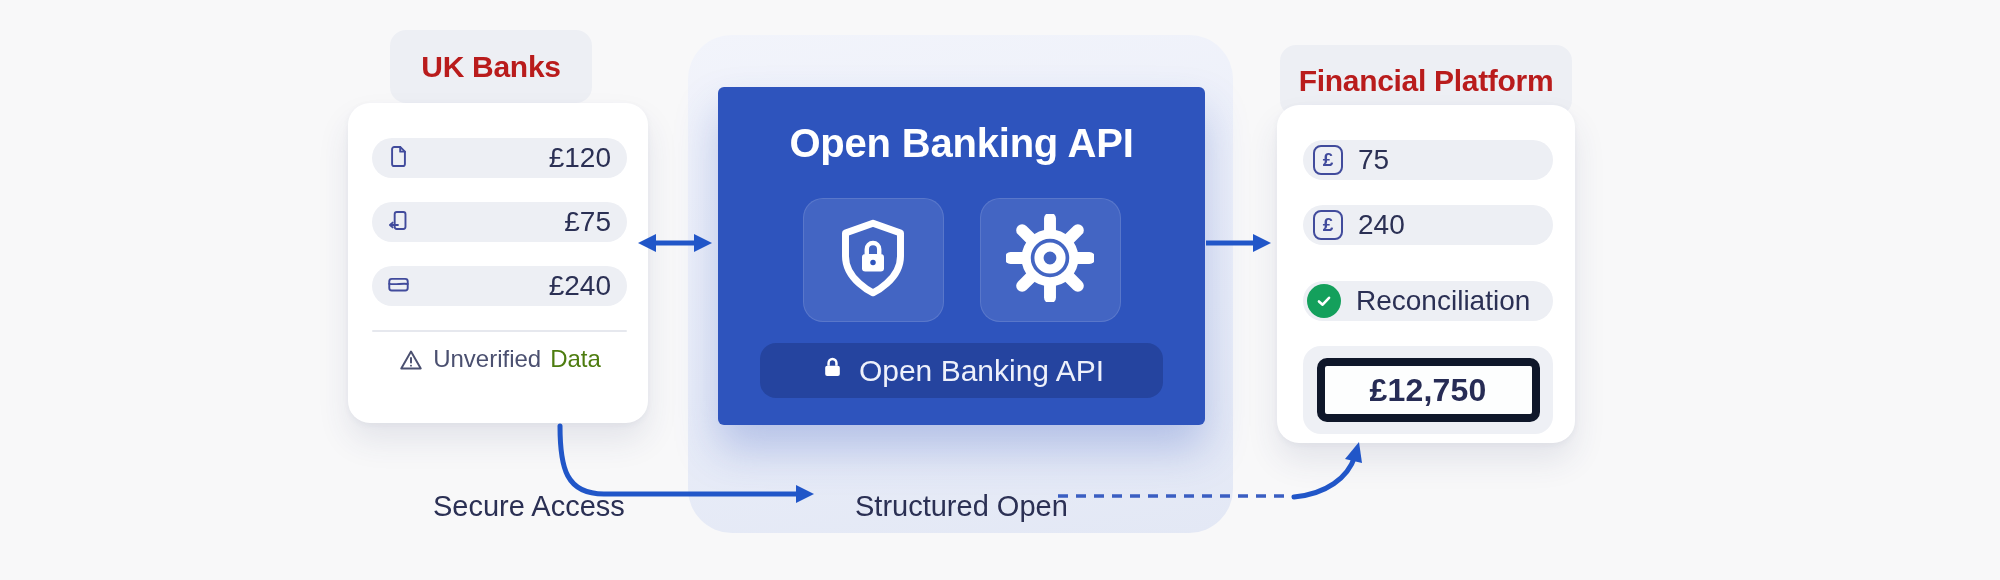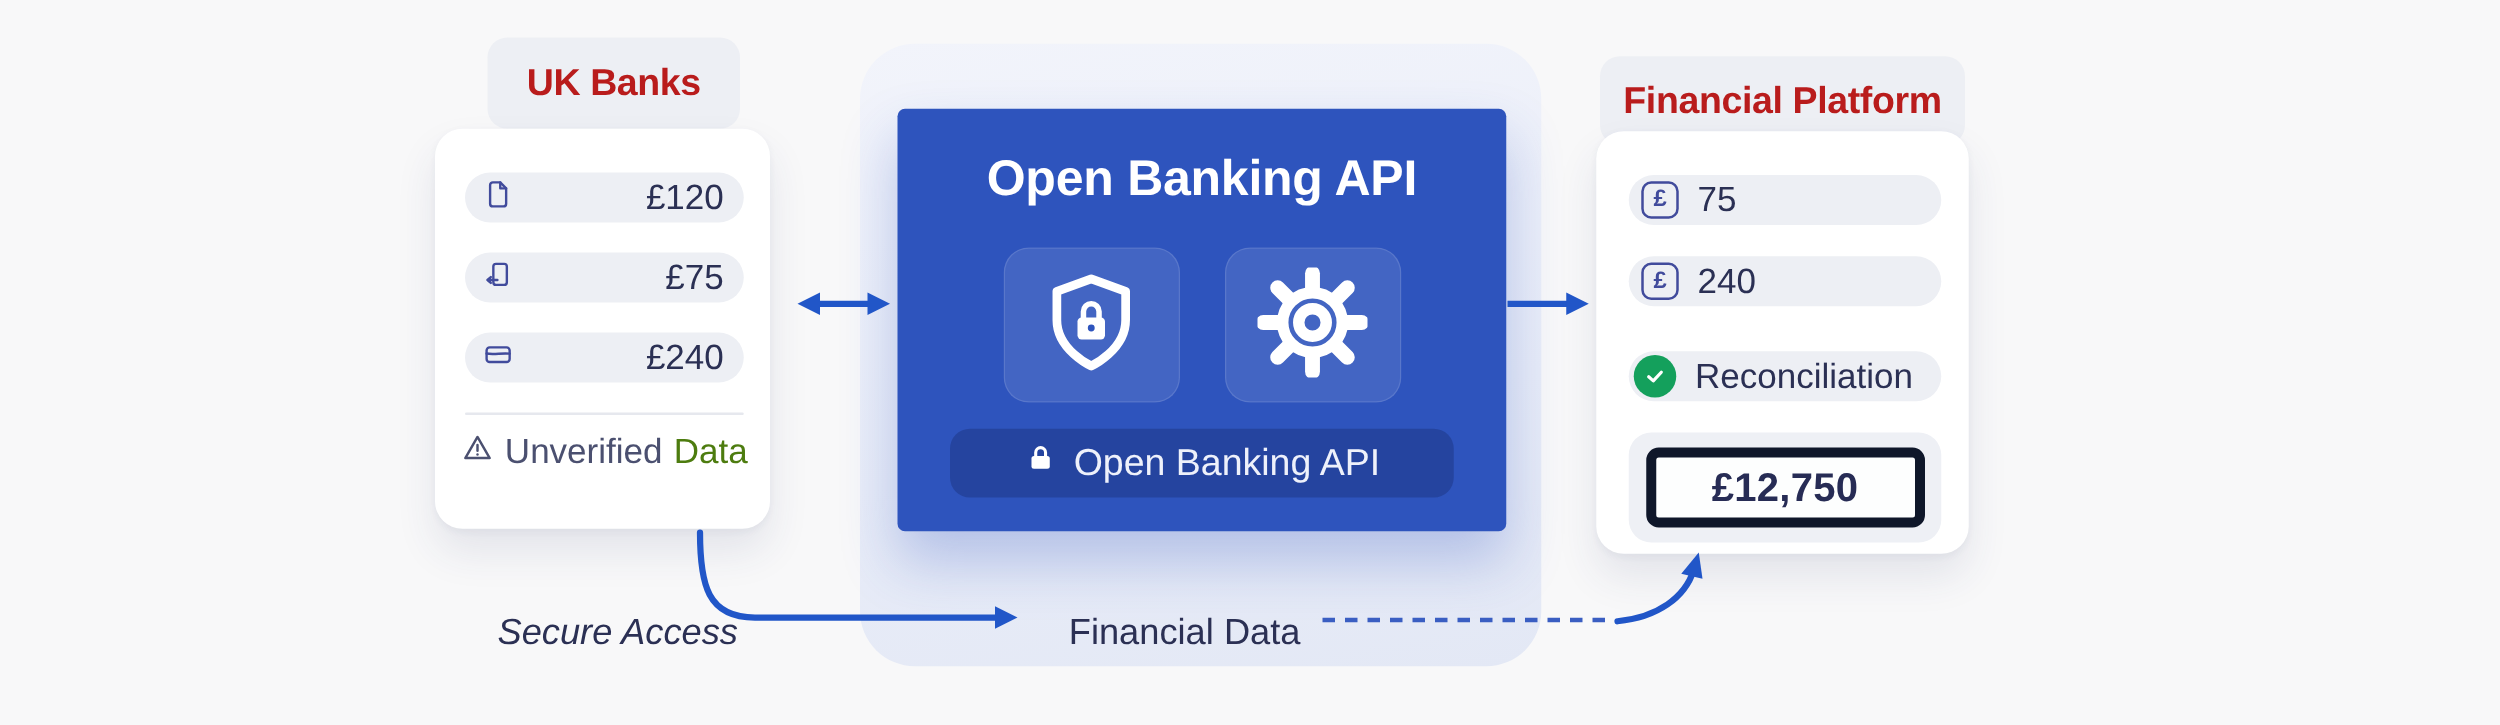--- a/index.html
+++ b/index.html
@@ -12,29 +12,29 @@
 
   
   .tab{position:absolute;border-radius:16px;background:#edeff4;display:flex;align-items:center;
        justify-content:center;color:#b91c1c;font-weight:700;font-size:30px;letter-spacing:-.3px;}
   .tab-left{left:390px;top:30px;width:202px;height:73px;}
   .tab-right{left:1280px;top:45px;width:292px;height:71px;}
 
   
   .card{position:absolute;background:#ffffff;border-radius:22px;box-sizing:border-box;
         box-shadow:0 18px 32px rgba(45,55,105,.10),0 2px 6px rgba(45,55,105,.05);}
-  .card-left{left:348px;top:103px;width:268px;height:320px;padding:35px 21px 0 24px;}
+  .card-left{left:348px;top:103px;width:300px;height:320px;padding:35px 21px 0 24px;}
   .card-right{left:1277px;top:105px;width:298px;height:338px;padding:35px 22px 0 26px;}
 
   .pill{height:40px;border-radius:20px;background:#edeff4;display:flex;align-items:center;
         padding:0 16px 0 13px;margin-bottom:24px;}
   .pill .amount{margin-left:auto;font-size:28px;font-weight:500;color:#2b3054;}
 
   .divider{height:2px;background:#e6e8ee;margin-top:20px;border-radius:1px;}
-  .footer{display:flex;align-items:flex-start;justify-content:center;margin-top:13px;font-size:28px;}
+  .footer{display:flex;align-items:flex-end;justify-content:center;margin-top:13px;font-size:24px;}
   .footer .w-icon{margin-right:9px;display:flex;}
   .footer .dark{color:#4b5070;font-weight:500;}
   .footer .muted{color:#4d7c0f;font-weight:500;margin-left:9px;}
 
   
   .blue-card{position:absolute;left:718px;top:87px;width:487px;height:338px;border-radius:6px;
              background:#2e54bd;box-shadow:0 24px 44px rgba(46,84,189,.28);
              display:flex;flex-direction:column;align-items:center;}
   .blue-title{margin-top:34px;color:#ffffff;font-size:40px;font-weight:700;letter-spacing:-.2px;}
   .tiles{display:flex;gap:36px;margin-top:32px;}
@@ -54,21 +54,21 @@
   .check-circle{width:34px;height:34px;border-radius:50%;background:#14a05c;display:flex;
                 align-items:center;justify-content:center;flex:0 0 auto;}
   .total-box{margin-top:24px;height:88px;border-radius:18px;background:#eef0f5;display:flex;
              align-items:center;justify-content:center;}
   .total-inner{width:207px;height:48px;background:#fdfefe;border:8px solid #0f172a;border-radius:10px;
                display:flex;align-items:center;justify-content:center;font-size:32px;font-weight:700;
                color:#272c55;letter-spacing:.2px;}
 
   
   .flow-label{position:absolute;font-size:29px;font-weight:500;color:#2b3054;}
-  .label-secure{left:398px;top:490px;font-style:italic;}
+  .label-secure{left:433px;top:490px;}
   .label-structured{left:855px;top:490px;}
   .arrows{position:absolute;left:0;top:0;pointer-events:none;}
 </style>
 </head>
 <body>
 
 <div class="stage">
 
   <div class="mid-panel"></div>
 
@@ -180,21 +180,21 @@
         </svg>
       </span>
       <span>Reconciliation</span>
     </div>
     <div class="total-box">
       <div class="total-inner">£12,750</div>
     </div>
   </div>
 
   <div class="flow-label label-secure">Secure Access</div>
-  <div class="flow-label label-structured">Financial Data</div>
+  <div class="flow-label label-structured">Structured Open</div>
 
   <svg class="arrows" width="2000" height="580" viewBox="0 0 2000 580">
 
     <g>
       <line x1="650" y1="243" x2="700" y2="243" stroke="#2156c8" stroke-width="5"></line>
       <polygon points="638,243 656,234 656,252" fill="#2156c8"></polygon>
       <polygon points="712,243 694,234 694,252" fill="#2156c8"></polygon>
     </g>
 
     <g>

